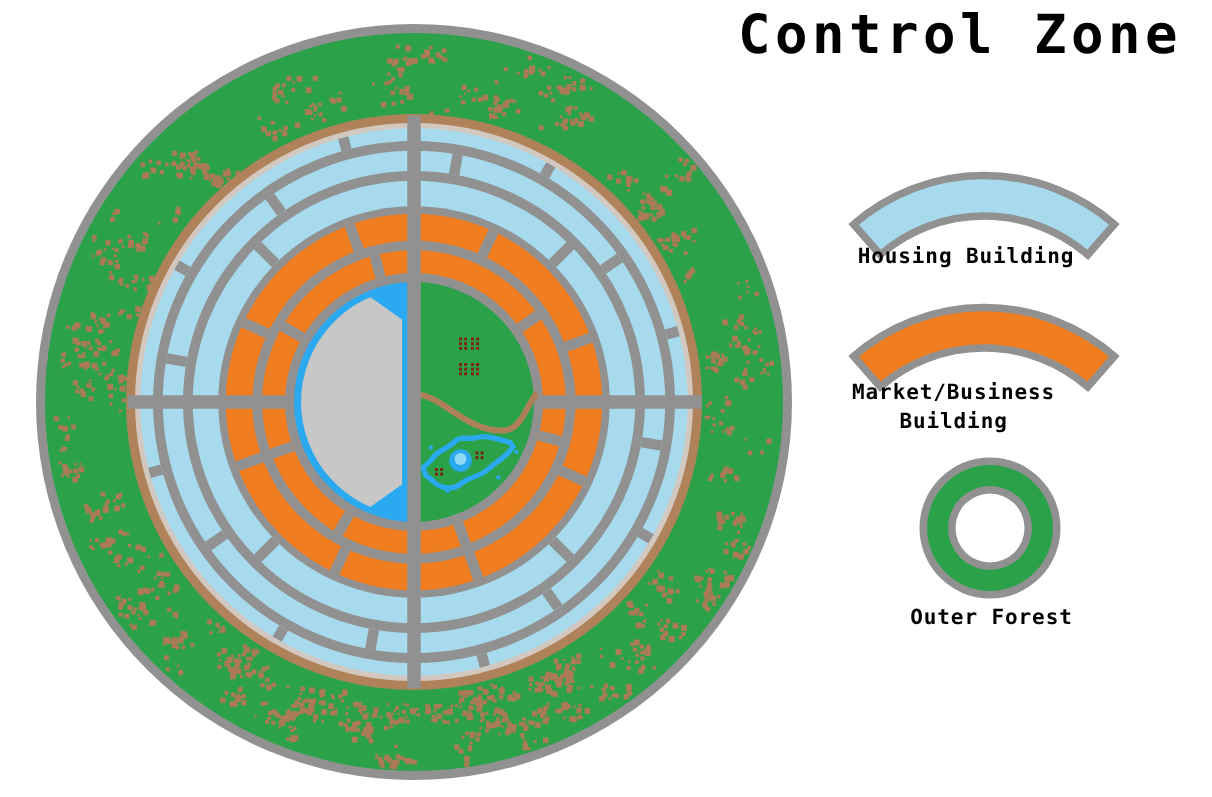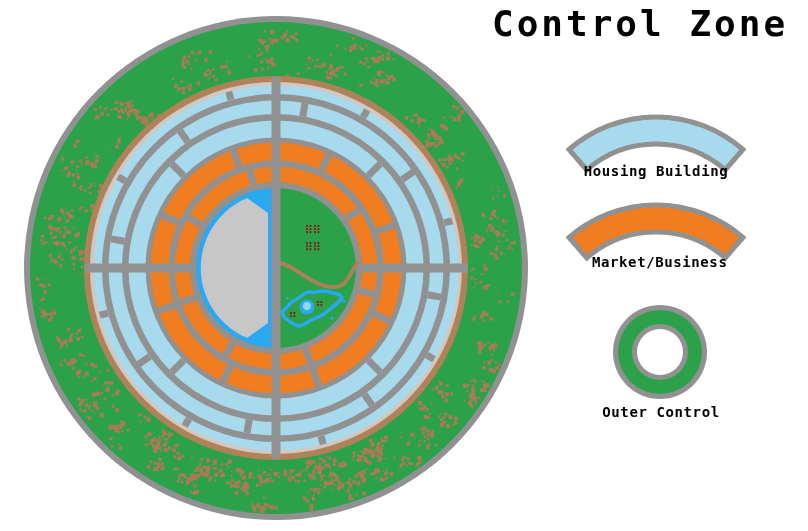--- a/index.html
+++ b/index.html
@@ -12,22 +12,22 @@
   .page-title{
     position:absolute;left:492px;top:3px;width:316px;
     font-size:36px;font-weight:bold;letter-spacing:3px;
     color:#000;white-space:nowrap;
   }
   .legend-label{
     position:absolute;color:#000;font-weight:bold;font-size:14px;
     letter-spacing:0.6px;line-height:19px;white-space:nowrap;
   }
   .legend-label.centered{text-align:center;width:200px;}
-  #housing-label{left:556px;top:162px;}
-  #market-label{left:592px;top:253px;text-align:center;}
+  #housing-label{left:544px;top:162px;}
+  #market-label{left:568px;top:253px;text-align:center;}
   #forest-label{left:561px;top:403px;}
   .legend-label span{display:block;}
 </style>
 </head>
 <body>
 
 <svg id="map-canvas" width="808" height="531" viewBox="0 0 808 531">
     <circle cx="276" cy="268" r="252" fill="#919191"></circle>
     <circle cx="276" cy="268" r="246" fill="#2ba24a"></circle>
     <g>
@@ -1438,17 +1438,18 @@
   </svg>
 
 <div class="page-title">Control Zone</div>
 
 <div id="housing-label" class="legend-label centered">
   <span>Housing Building</span>
 </div>
 
 <div id="market-label" class="legend-label">
   <span>Market/Business</span>
+  <span>Building</span>
 </div>
 
 <div id="forest-label" class="legend-label centered">
-  <span>Outer Control</span>
+  <span>Outer Forest</span>
 </div>
 
 </body></html>

